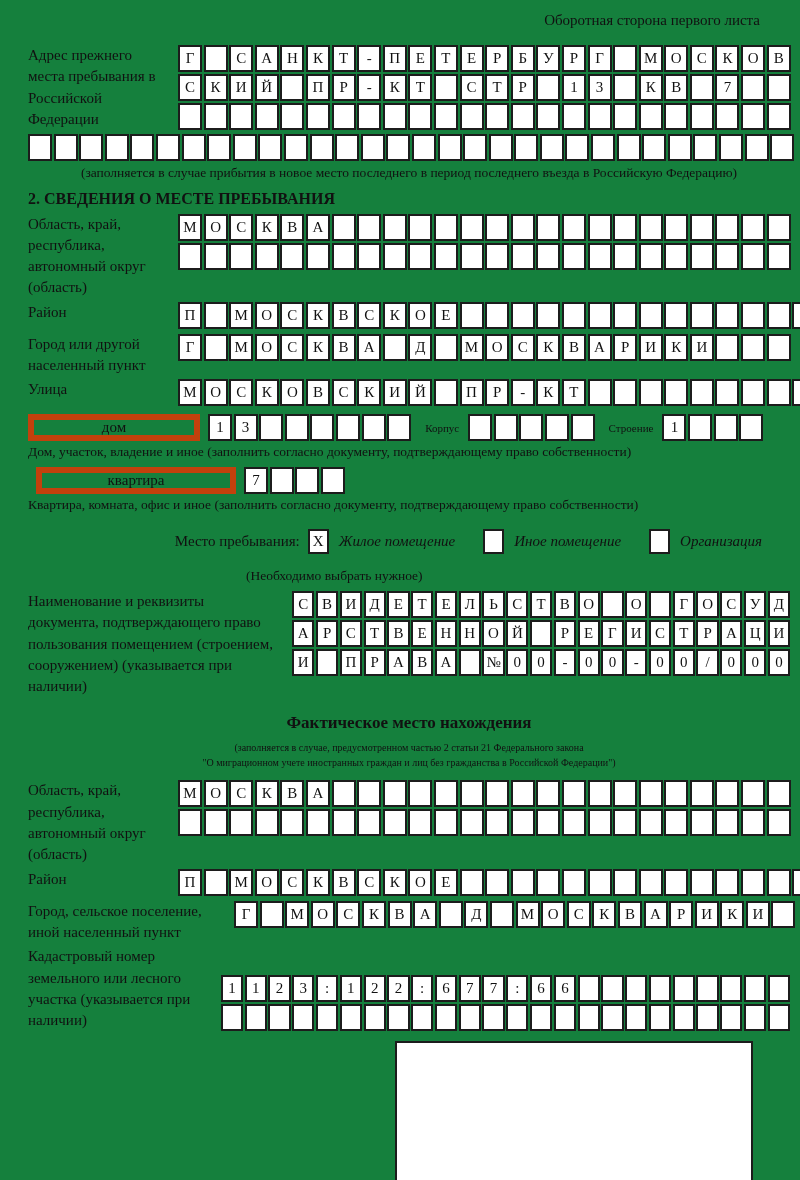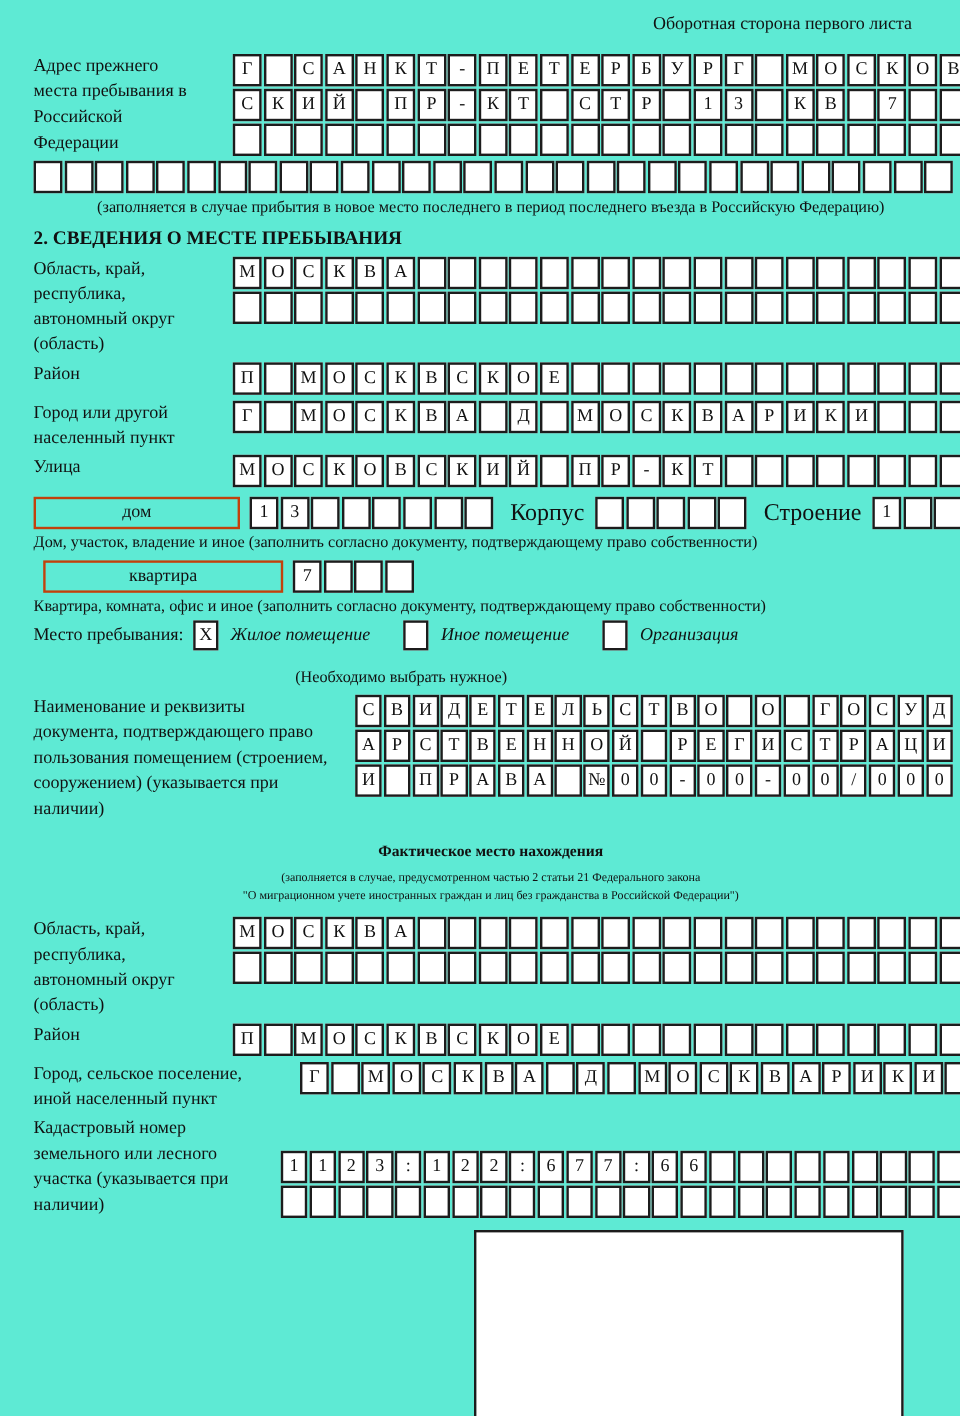--- a/index.html
+++ b/index.html
@@ -1,49 +1,49 @@
 <!DOCTYPE html>
 <html><head>
 <meta charset="utf-8">
 <style>
   html,body{margin:0;padding:0;background:#fff;}
   .page{
     width:800px;height:1180px;box-sizing:border-box;
     padding:12px 10px 0 28px;
     font-family:"Liberation Serif","DejaVu Serif",serif;
-    color:#111;overflow:hidden;background:#5eead4;
+    color:#111;overflow:hidden;background:#15803d;
   }
   .page-header{text-align:right;font-size:15px;padding-right:30px;margin-bottom:16px;}
-  .frow{display:flex;align-items:flex-start;margin-top:3px;gap:16px;}
+  .frow{display:flex;align-items:flex-start;margin-top:3px;}
   .flabel{width:150px;flex:0 0 auto;font-size:15px;line-height:1.42;padding-right:6px;box-sizing:border-box;}
   .flabel.w250{width:252px;font-family:Liberation Serif, serif;}
   .fgrid{margin-left:auto;}
   .cellrow{display:flex;gap:1.6px;justify-content:flex-end;margin-bottom:2px;}
   .cell{
     box-sizing:border-box;flex:0 0 auto;
     width:24px;height:27px;border:2px solid #1c1c1c;
     display:flex;align-items:center;justify-content:center;
     font-size:15px;line-height:1;background:#fff;
   }
   .cellrow.narrow .cell{width:22.2px;}
   .fullrow{justify-content:flex-start;margin-top:2px;}
   .caption{font-size:13.5px;line-height:1.3;margin-top:2px;}
   .caption.center{text-align:center;margin-top:3px;}
   .section-title{font-weight:bold;font-size:16px;margin:8px 0 6px 0;}
-  .sub-title{text-align:center;font-weight:bold;font-size:13px;margin:16px 0 8px 0;font-family:Liberation Serif, serif;}
+  .sub-title{text-align:center;font-weight:bold;font-size:17px;margin:16px 0 8px 0;font-family:Liberation Serif, serif;}
   .houserow{display:flex;align-items:center;margin-top:6px;}
   .houserow .cellrow{margin-bottom:0;}
   .widebox{
-    box-sizing:border-box;width:172px;height:27px;border:2px solid #c2410c;
+    box-sizing:border-box;width:172px;height:27px;border:6px solid #c2410c;
     display:flex;align-items:center;justify-content:center;font-size:15px;flex:0 0 auto;
   }
   .widebox.w200{width:200px;margin-left:8px;}
-  .inline-label{font-size:20px;margin:0 9px 0 14px;flex:0 0 auto;}
+  .inline-label{font-size:11px;margin:0 9px 0 14px;flex:0 0 auto;}
   .gap8{margin-left:8px;}
-  .stayrow{display:flex;align-items:center;margin-top:4px;font-size:15px;}
+  .stayrow{display:flex;align-items:center;margin-top:16px;font-size:15px;justify-content:flex-end;}
   .stay-label{margin-right:8px;}
   .cell.cb{width:21px;height:25px;margin-right:10px;}
   .opt-label{margin-right:28px;font-style:italic;}
   .choose-note{margin-left:218px;margin-top:13px;}
   .cap-lines{text-align:center;font-size:10px;line-height:1.45;}
   .confirm-wrap{margin-top:8px;}
   .bigbox{box-sizing:border-box;width:358px;height:174px;border:2px solid #1c1c1c;margin-left:367px;background:#fff;}
   .mt6{margin-top:6px;}
   .mt10{margin-top:10px;}
   .grid-drop{margin-top:29px;}

